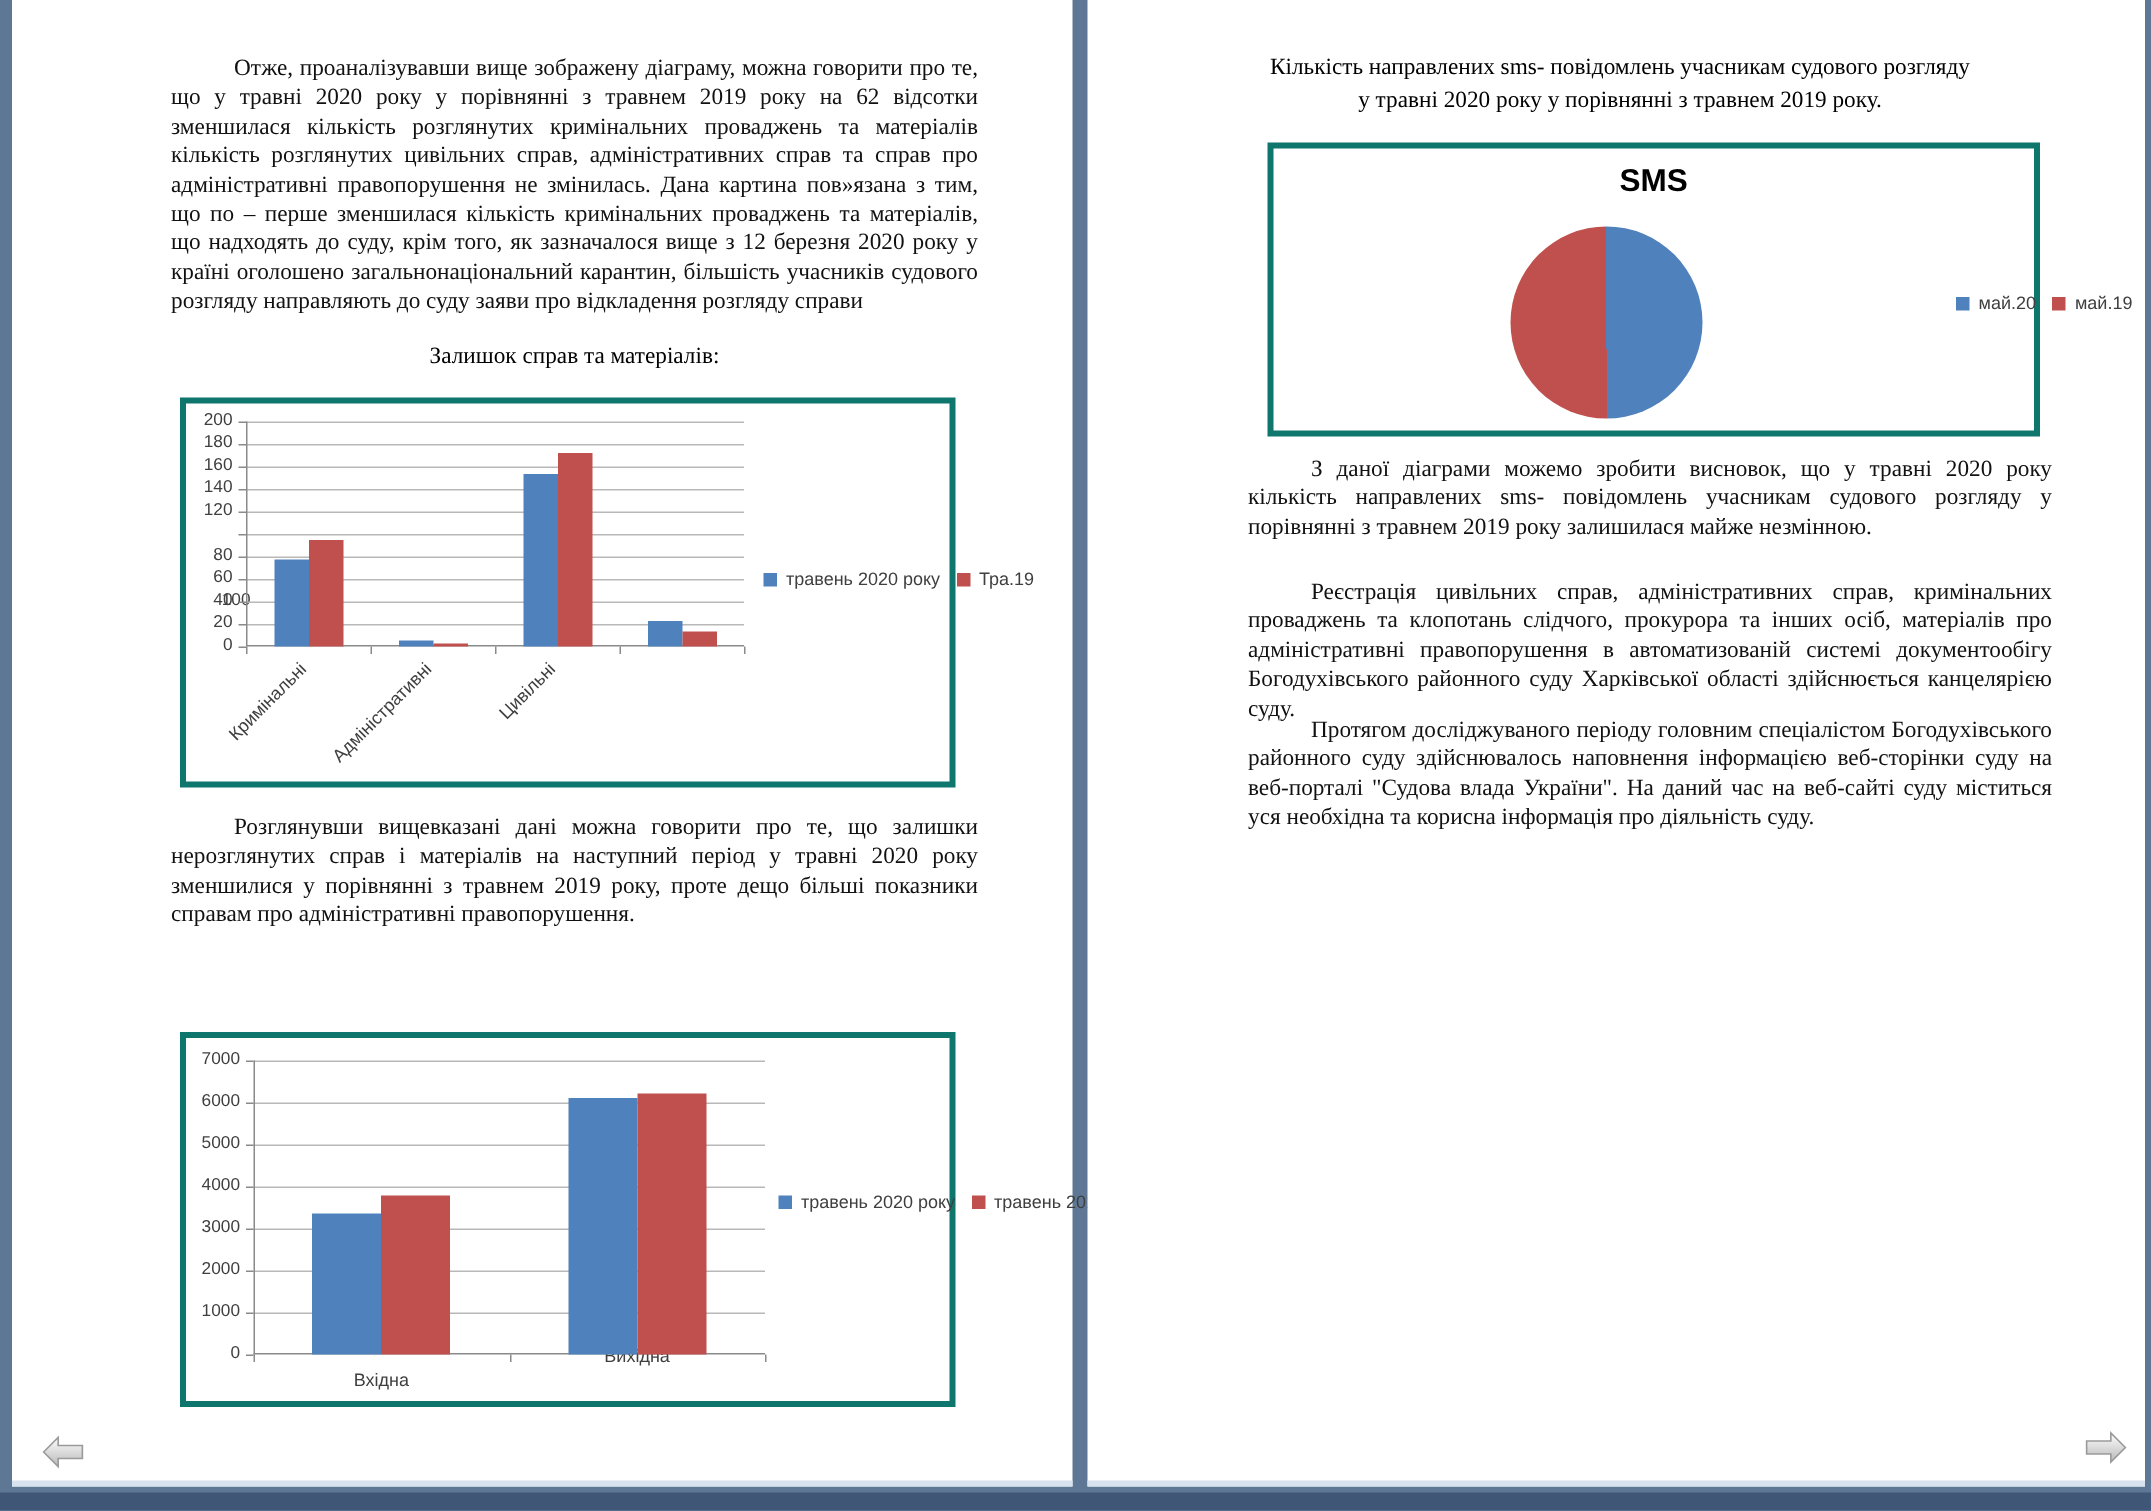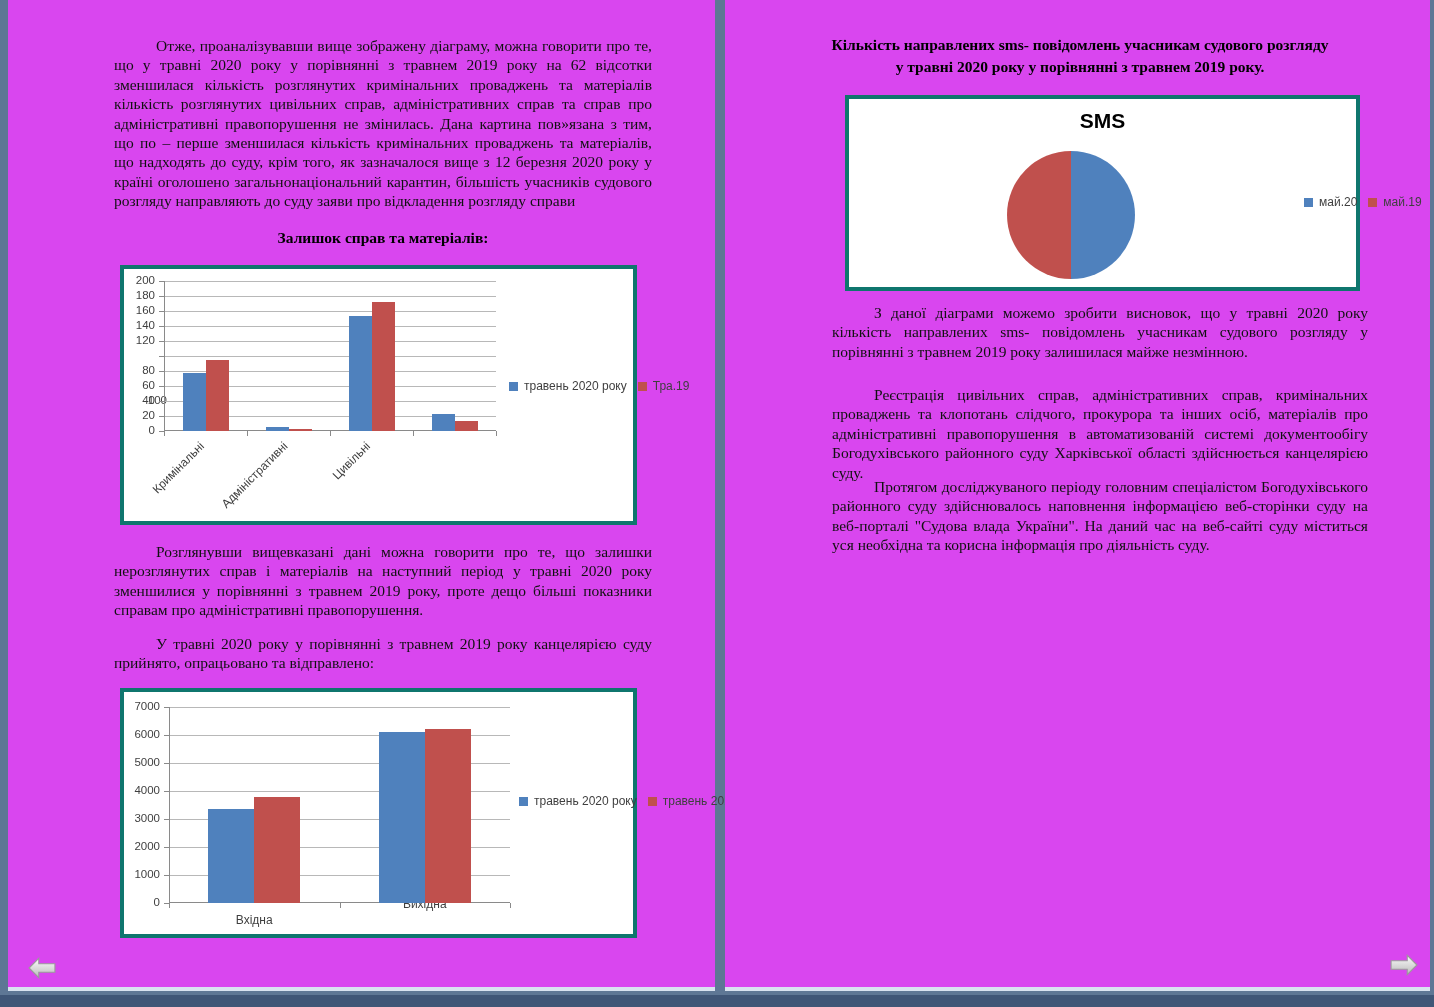--- a/index.html
+++ b/index.html
@@ -1,24 +1,24 @@
 <!DOCTYPE html>
 <html><head>
 <meta charset="utf-8">
 <style>
   *{margin:0;padding:0;box-sizing:border-box}
   html,body{width:1434px;height:1007px;overflow:hidden}
   body{background:#5E7795;font-family:"Liberation Serif","DejaVu Serif",serif}
   #screen{position:relative;width:1434px;height:1007px}
-  .page{position:absolute;top:0;height:991px;background:#d946ef;border-bottom:4px solid #d9e3f0}
+  .page{position:absolute;top:0;height:991px;background:#ffffff;border-bottom:4px solid #d9e3f0}
   .page-left{left:8px;width:707px}
   .page-right{left:725px;width:705px}
   .bottom-bar{position:absolute;left:0;top:995px;width:1434px;height:12px;background:#3F5677}
   .para{position:absolute;font-size:15.5px;line-height:19.4px;text-align:justify;color:#111;text-indent:42px}
-  .heading{position:absolute;font-weight:bold;font-size:15.5px;color:#000;text-align:center}
+  .heading{position:absolute;font-weight:normal;font-size:15.5px;color:#000;text-align:center}
   .heading .hl{line-height:21.5px}
   .chart-frame{position:absolute;background:#fff;border:4px solid #0f766e}
   .plot{position:absolute;border-left:1px solid #8a8a8a;border-bottom:1px solid #8a8a8a}
   .gridline{position:absolute;height:1px;background:#b8b8b8}
   .ytick{position:absolute;height:1px;background:#8a8a8a}
   .xtick{position:absolute;width:1px;background:#8a8a8a}
   .ylab{position:absolute;text-align:right;font:11.5px "Liberation Sans","DejaVu Sans",sans-serif;color:#3f3f3f}
   .xlab{position:absolute;font:12px "Liberation Sans","DejaVu Sans",sans-serif;color:#3f3f3f;white-space:nowrap}
   .xlab.rot{transform:rotate(-45deg);transform-origin:100% 0}
   .xlab.ctr{text-align:center}
@@ -98,21 +98,20 @@
           </div>
           <div class="legend-item">
             <span class="swatch" style="background: rgb(192, 80, 77);"></span>
             <span>Тра.19</span>
           </div>
         </div>
       </div>
 
     <div class="para" style="left:106px;top:542px;width:538px">Розглянувши вищевказані дані можна говорити про те, що залишки нерозглянутих справ і матеріалів на наступний період у травні 2020 року зменшилися у порівнянні з травнем 2019 року, проте дещо більші показники справам про адміністративні правопорушення.</div>
 
-    <div class="para" style="left:106px;top:634px;width:538px">У травні 2020 року у порівнянні з травнем 2019 року канцелярією суду прийнято, опрацьовано та відправлено:</div>
 
     <div class="chart-frame" style="left:112px;top:688px;width:517px;height:250px">
         <div class="gridline" style="left: 45px; top: 15px; width: 341px;"></div>
         <div class="ytick" style="left: 40px; top: 15px; width: 5px;"></div>
         <div class="ylab" style="left: 0px; top: 8px; width: 36px;">7000</div>
         <div class="gridline" style="left: 45px; top: 43px; width: 341px;"></div>
         <div class="ytick" style="left: 40px; top: 43px; width: 5px;"></div>
         <div class="ylab" style="left: 0px; top: 36px; width: 36px;">6000</div>
         <div class="gridline" style="left: 45px; top: 71px; width: 341px;"></div>
         <div class="ytick" style="left: 40px; top: 71px; width: 5px;"></div>

